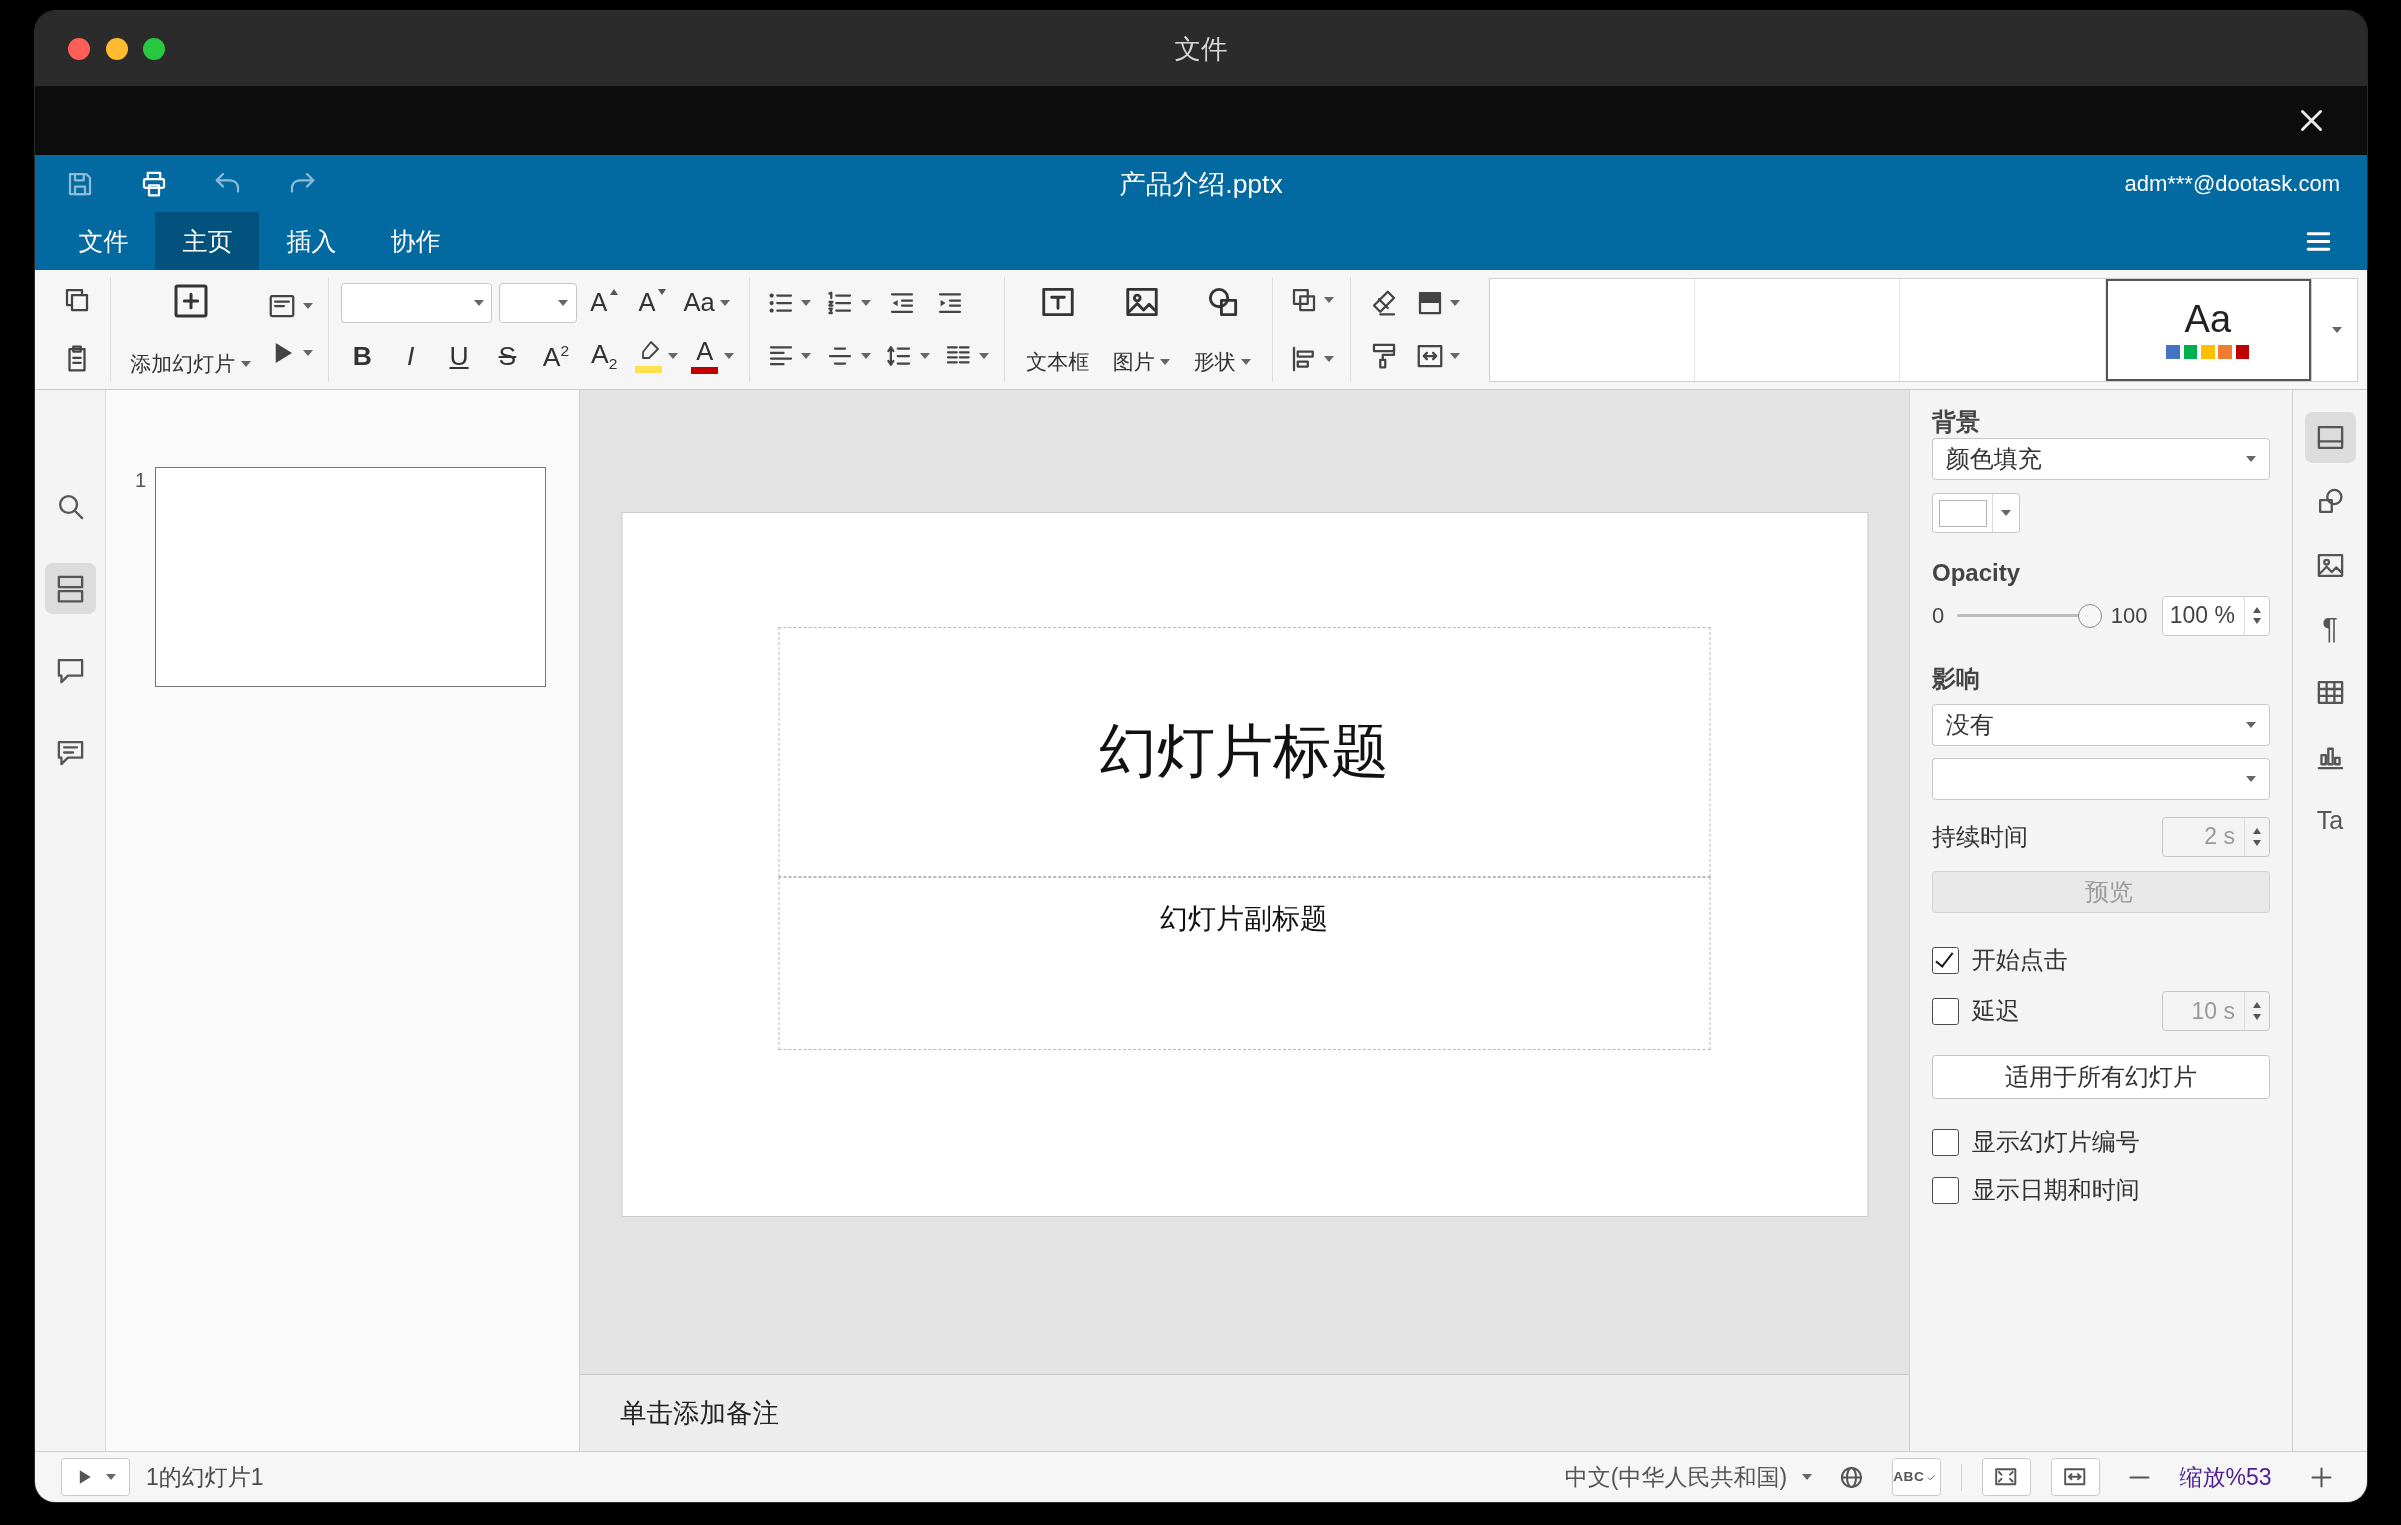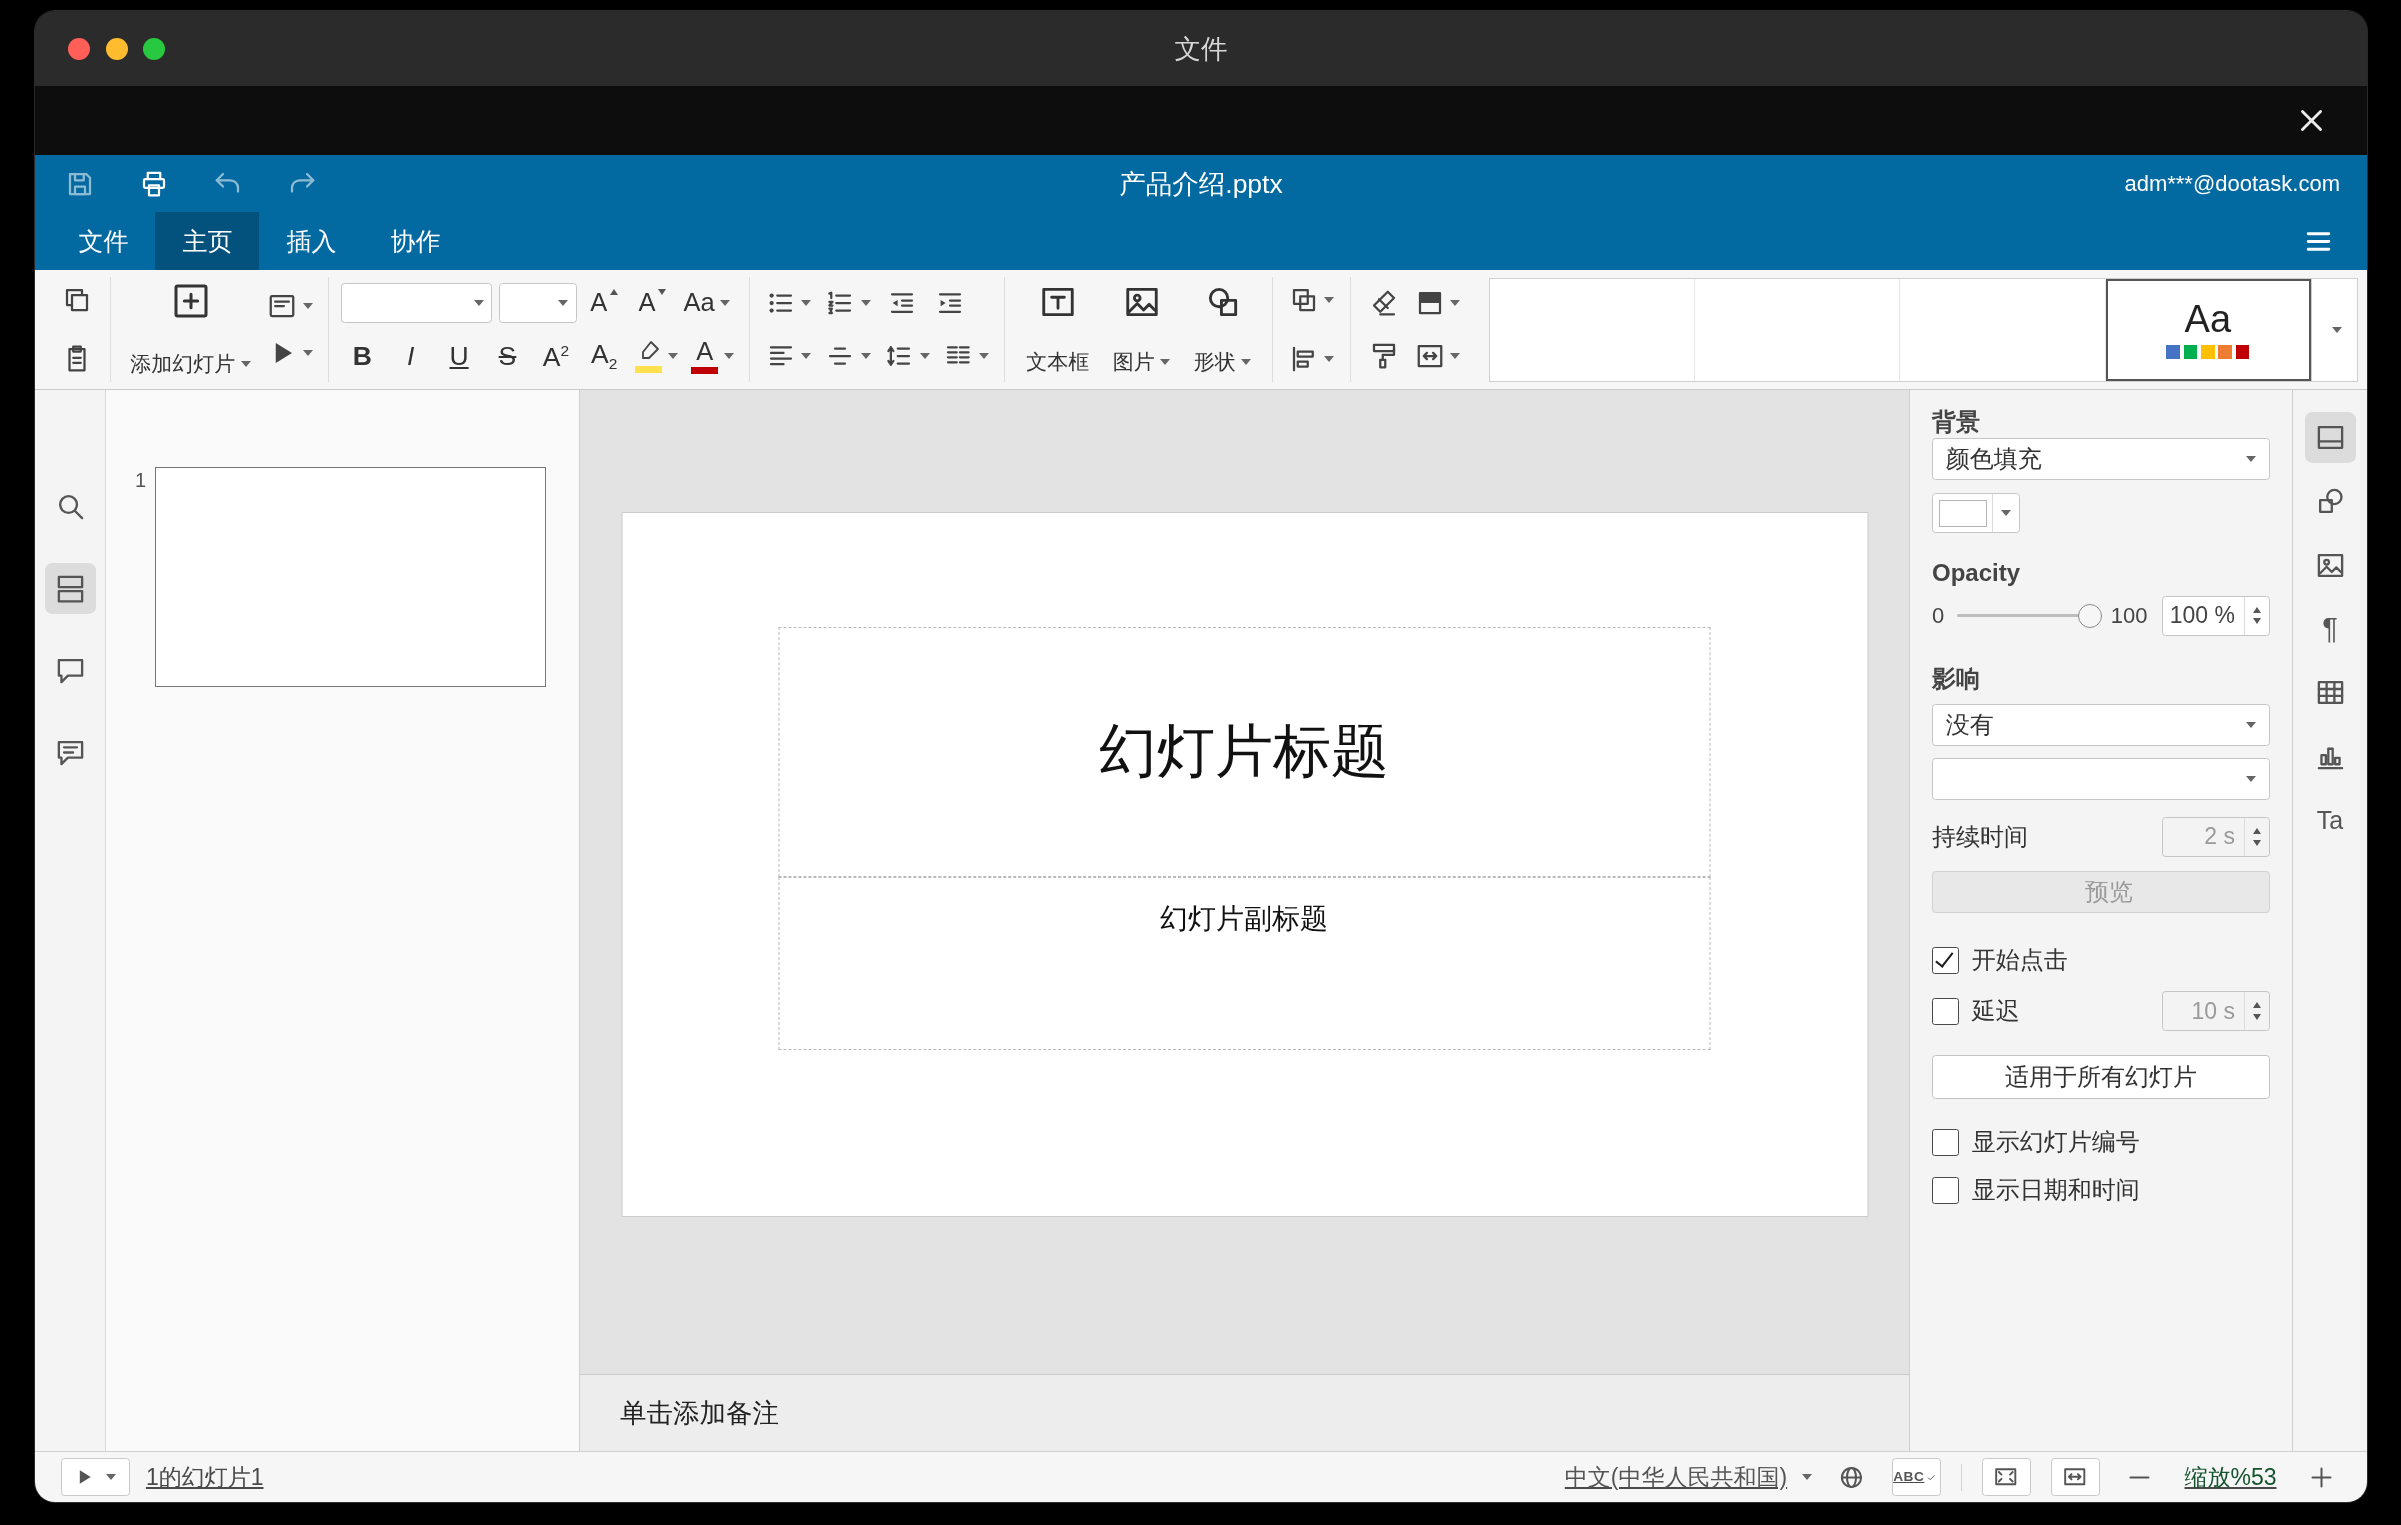--- a/index.html
+++ b/index.html
@@ -150,33 +150,33 @@
 
   
   .right-strip{ width:75px; background:#f4f4f4; border-left:0.9px solid #cfcfcf; display:flex; flex-direction:column; align-items:center; padding-top:22px; gap:12.8px; flex:0 0 auto; }
   .rs-btn{ width:51px; height:51px; background:none; border:none; border-radius:7.3px; color:#555; display:flex; align-items:center; justify-content:center; font-size:27px; }
   .rs-btn svg{ width:31px; height:31px; }
   .rs-btn.active{ background:#dcdcdc; }
   .rs-glyph{ font-size:29px; color:#555; line-height:1; }
   .rs-glyph.ta{ font-size:25px; }
 
   
-  .statusbar{ height:51px; background:#f6f6f6; border-top:0.9px solid #cfcfcf; display:flex; align-items:center; padding:0 25.5px; flex:0 0 auto; font-size:23px; color:#4a4a4a;text-decoration:underline; }
+  .statusbar{ height:51px; background:#f6f6f6; border-top:0.9px solid #cfcfcf; display:flex; align-items:center; padding:0 25.5px; flex:0 0 auto; font-size:23px; color:#4a4a4a; }
   .ss-btn{ width:69px; height:38px; background:#fff; border:0.9px solid #c9c9c9; border-radius:3.6px; display:flex; align-items:center; justify-content:center; gap:6.4px; color:#555; }
   .ss-btn svg{ width:20px; height:20px; }
   .slide-info{ margin-left:16.4px; }
   .sb-right{ margin-left:auto; display:flex; align-items:center; gap:20px; }
   .lang{ display:flex; align-items:center; gap:9px; color:#555; background:none; border:none; font-size:23px; }
   .plainbtn{ background:none; border:none; color:#555; display:flex; align-items:center; justify-content:center; width:40px; height:38px; }
   .plainbtn svg{ width:27px; height:27px; }
   .boxbtn{ width:49px; height:38px; background:#fff; border:0.9px solid #c9c9c9; border-radius:3.6px; color:#555; display:flex; flex-direction:row; align-items:center; justify-content:center; }
   .boxbtn svg{ width:25.5px; height:25.5px; }
   .spell-txt{ font-size:13.7px; font-weight:bold; line-height:1; letter-spacing:0.5px; }
   .spell-check svg{ width:14.6px; height:9px; stroke-width:2.6; }
-  .zoom-label{ min-width:102px; text-align:center; color:#14532d; }
+  .zoom-label{ min-width:102px; text-align:left; color:#4c1d95; }
   .sb-sep{ width:0.9px; height:27px; background:#d4d4d4; }
 </style>
 </head>
 <body>
 
 <div class="window">
 
   <div class="titlebar">
     <div class="traffic">
       <button class="light r"></button>

